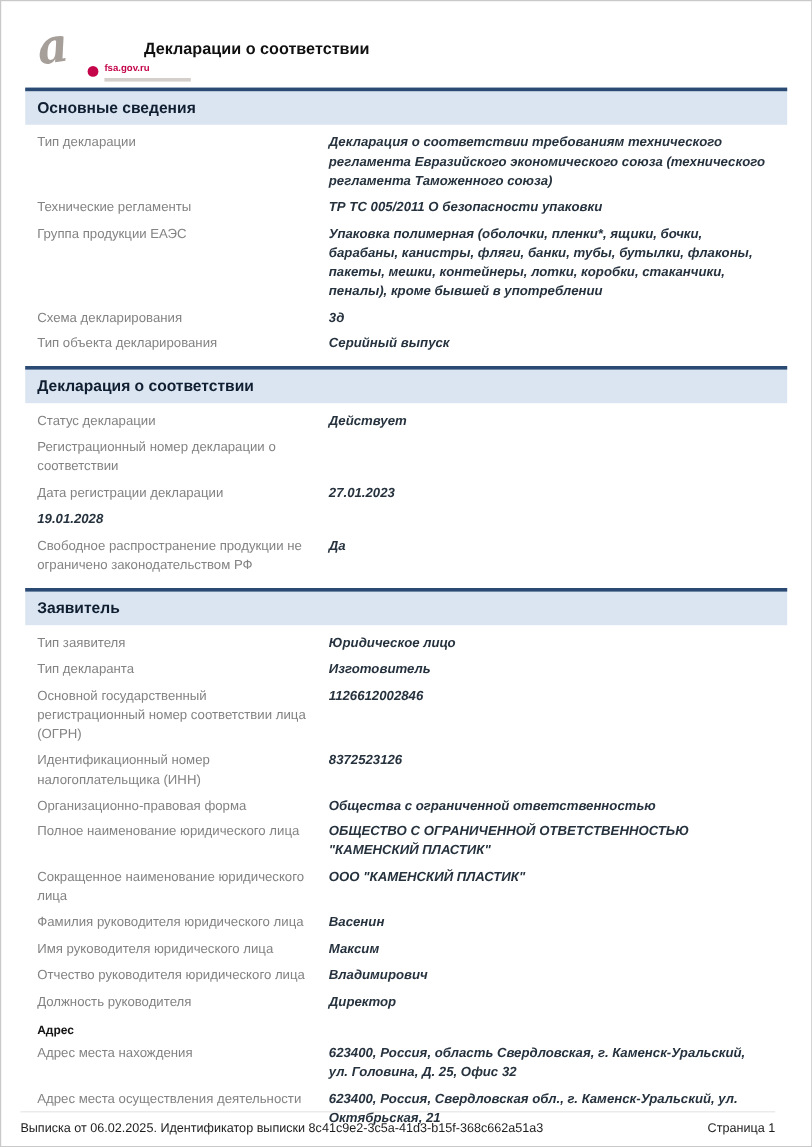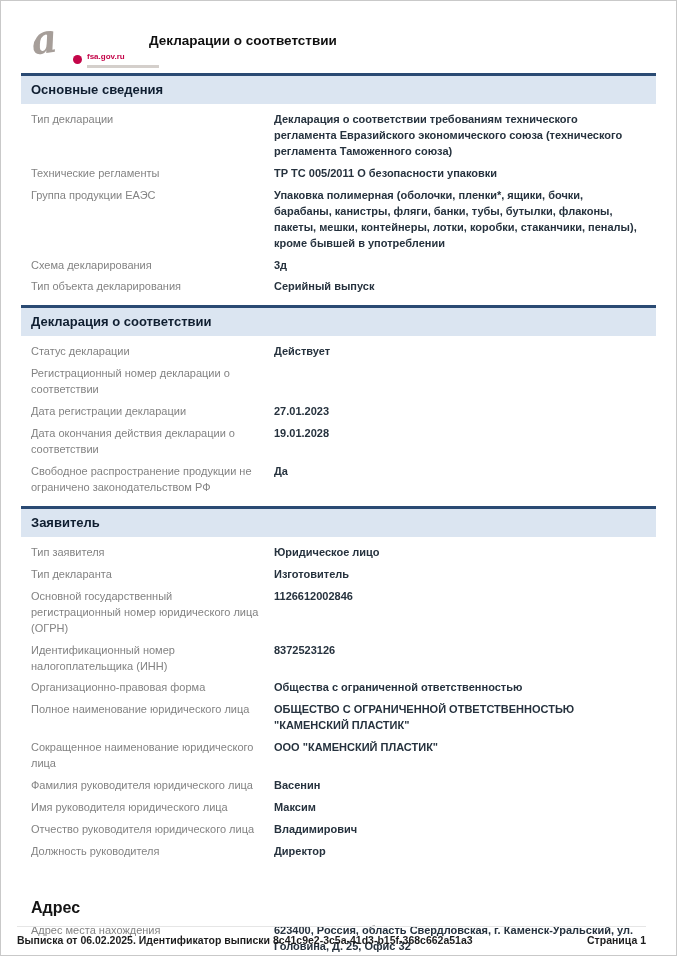--- a/index.html
+++ b/index.html
@@ -30,21 +30,21 @@
   }
   .logo-domain {
     position: absolute; left: 56px; top: 27px;
     font-size: 8px; font-weight: bold; color: #c40549;
   }
   .logo-tagline {
     position: absolute; left: 56px; top: 40px;
     width: 72px; height: 3px; background: #d4cfcb;
   }
   .doc-title {
-    position: absolute; left: 148px; top: 32px;
+    position: absolute; left: 119px; top: 32px;
     font-size: 13.5px; font-weight: bold; color: #101010;
   }
   
   .sections { display: block; }
   .section { margin: 0 20px; padding-bottom: 7px; }
   .section-heading {
     background: #dbe5f1;
     border-top: 3px solid #2a4a73;
     font-size: 13px; font-weight: bold; color: #0f1e30;
     padding: 6px 10px 7px 10px;
@@ -52,34 +52,33 @@
   }
   .row { display: flex; padding: 3px 0 3px 10px; justify-content: space-between; }
   .label {
     width: 243px; flex-shrink: 0;
     padding-right: 12px;
     font-size: 11px; line-height: 1.45; color: #838383;
   }
   .value {
     flex: 1; padding-right: 18px;
     font-size: 11px; line-height: 1.45;
-    font-weight: bold; color: #26323e;
+    font-weight: bold; color: #26323e; font-style: italic;
   }
   .subheading {
-    font-size: 16px; font-weight: bold; color: #141414;
+    font-size: 10px; font-weight: bold; color: #141414;
     padding: 7px 0 3px 10px;
-    margin-top: 29px;
   }
   
   .doc-footer {
     position: absolute; left: 16px; right: 30px; bottom: 9px;
     border-top: 1px solid #e6e6e6;
     padding-top: 7px;
     display: flex; justify-content: space-between;
-    font-size: 10.5px; font-weight: bold; color: #1d1d1d;
+    font-size: 10.5px; font-weight: normal; color: #1d1d1d;
   }
 </style>
 </head>
 <body>
 
 <div class="page">
 
   <header class="doc-header">
     <div class="logo">
       <span class="logo-a">а</span>
@@ -121,40 +120,39 @@
           <div class="value">Действует</div>
         </div>
         <div class="row">
           <div class="label">Регистрационный номер декларации о соответствии</div>
         </div>
         <div class="row">
           <div class="label">Дата регистрации декларации</div>
           <div class="value">27.01.2023</div>
         </div>
         <div class="row">
-          <div class="label">Дата окончания действия декларации о соответствии</div>
           <div class="value">19.01.2028</div>
         </div>
         <div class="row">
           <div class="label">Свободное распространение продукции не ограничено законодательством РФ</div>
           <div class="value">Да</div>
         </div>
       </section>
       <section class="section">
         <div class="section-heading">Заявитель</div>
         <div class="row">
           <div class="label">Тип заявителя</div>
           <div class="value">Юридическое лицо</div>
         </div>
         <div class="row">
           <div class="label">Тип декларанта</div>
           <div class="value">Изготовитель</div>
         </div>
         <div class="row">
-          <div class="label">Основной государственный регистрационный номер юридического лица (ОГРН)</div>
+          <div class="label">Основной государственный регистрационный номер соответствии лица (ОГРН)</div>
           <div class="value">1126612002846</div>
         </div>
         <div class="row">
           <div class="label">Идентификационный номер налогоплательщика (ИНН)</div>
           <div class="value">8372523126</div>
         </div>
         <div class="row">
           <div class="label">Организационно-правовая форма</div>
           <div class="value">Общества с ограниченной ответственностью</div>
         </div>

